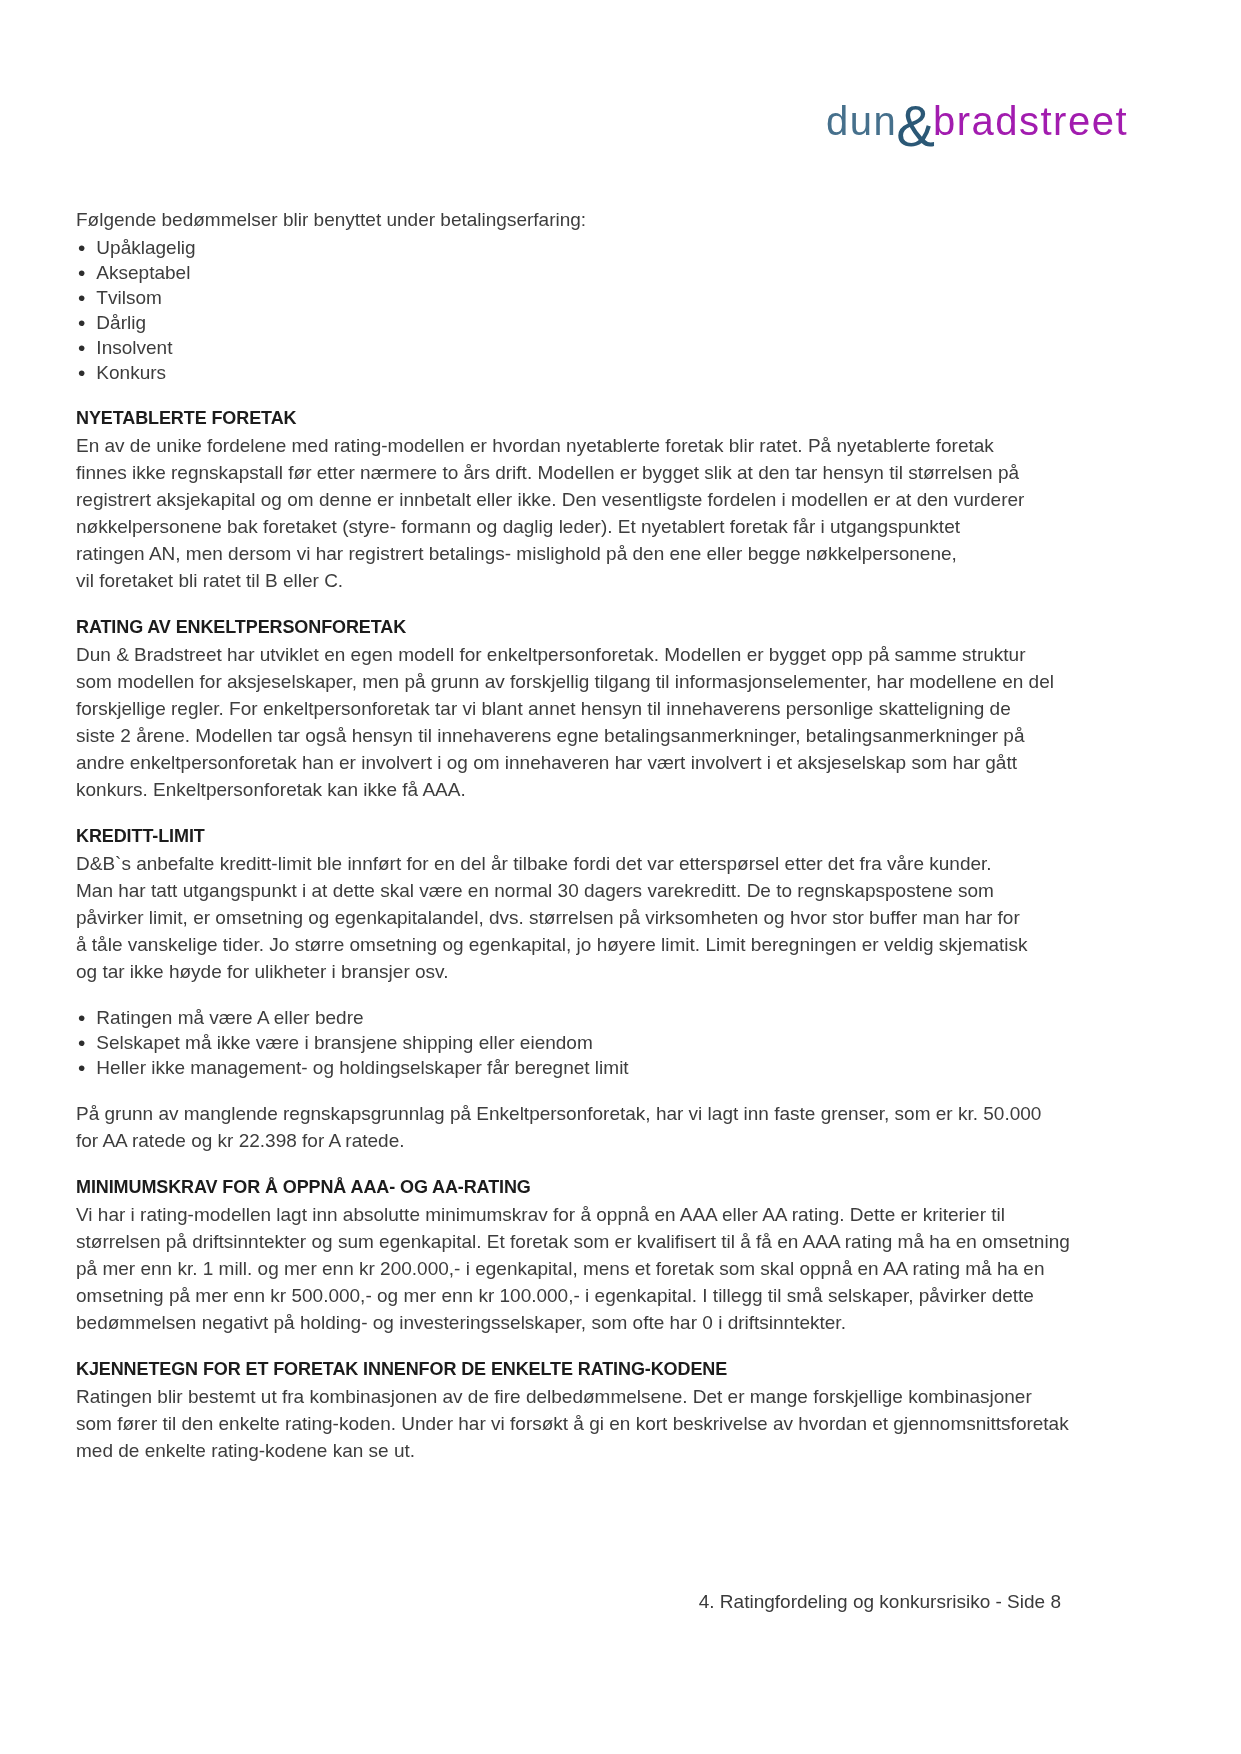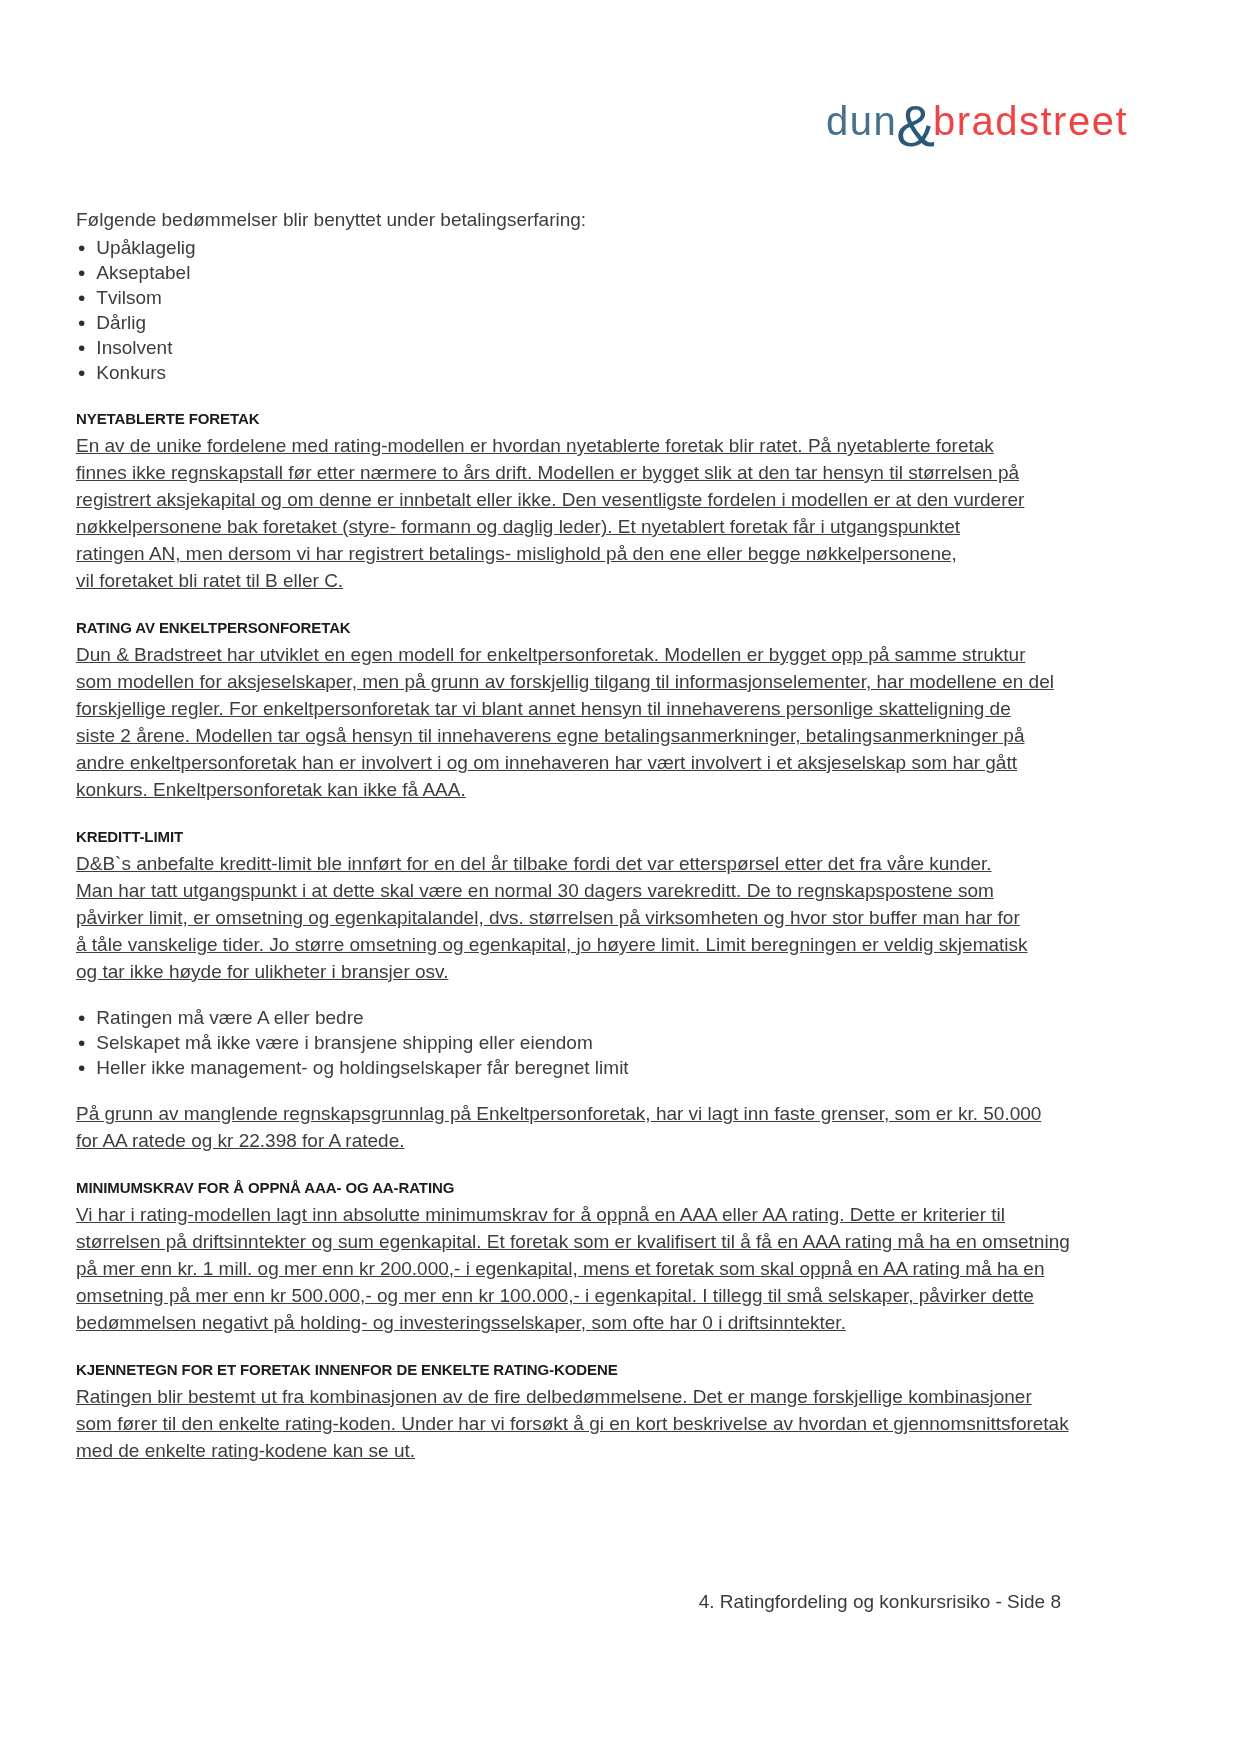--- a/index.html
+++ b/index.html
@@ -33,55 +33,55 @@
     font-weight: 400;
     color: #2b5876;
     margin: 0 -2px 0 -1px;
     position: relative;
     top: 4px;
   }
   .logo .bradstreet {
     font-size: 40px;
     font-weight: 400;
     letter-spacing: 1.5px;
-    color: #ef4444;
+    color: #a21caf;
   }
 
   
   .content {
     position: absolute;
     left: 76px;
     top: 206px;
     width: 1000px;
     font-size: 19px;
     line-height: 27px;
   }
   .lead { white-space: pre; }
-  .para { white-space: pre; text-decoration: underline; }
+  .para { white-space: pre; }
   ul.bullets {
     list-style: none;
     margin: 2px 0 0 0;
     padding: 0;
   }
   ul.bullets li {
     line-height: 24px;
     padding-left: 2px;
     white-space: pre;
   }
   ul.bullets li::before {
     content: "\2022";
     font-size: 21px;
     margin-right: 11px;
     position: relative;
     top: 1px;
     color: #2e2e2e;
   }
   .block { margin-top: 20px; }
   h2.sec-heading {
-    font-size: 15px;
+    font-size: 18px;
     line-height: 27px;
     margin: 0;
     font-weight: 700;
     color: #1c1c1c;
     letter-spacing: -0.1px;
     white-space: pre;
   }
 
   
   .footer {

